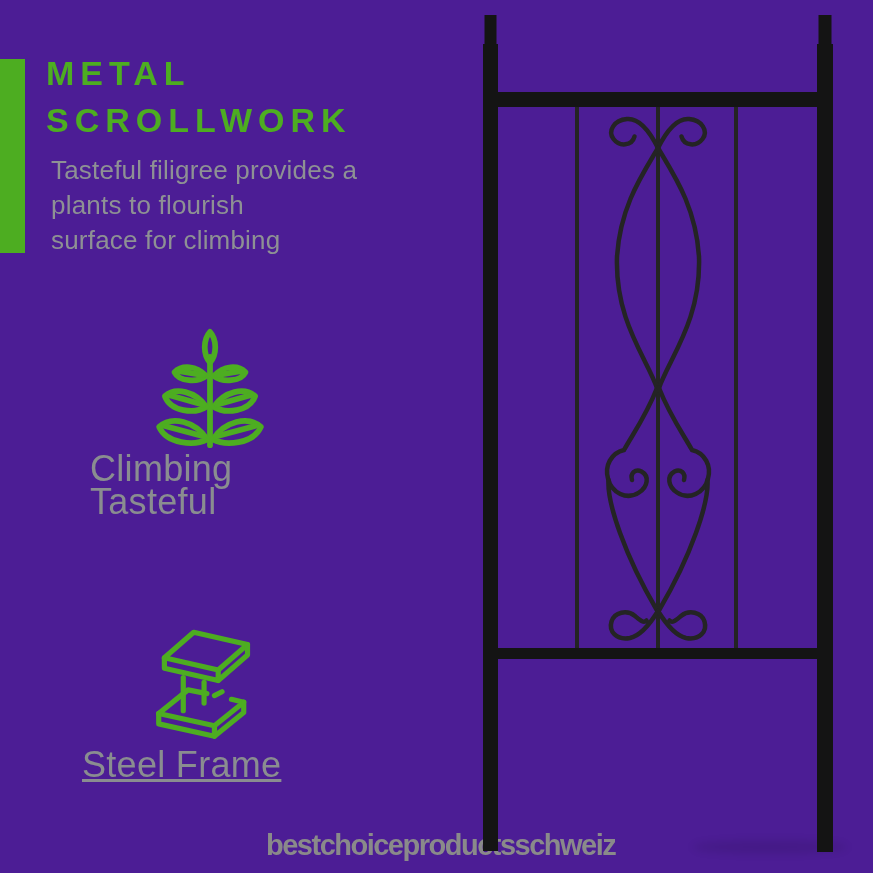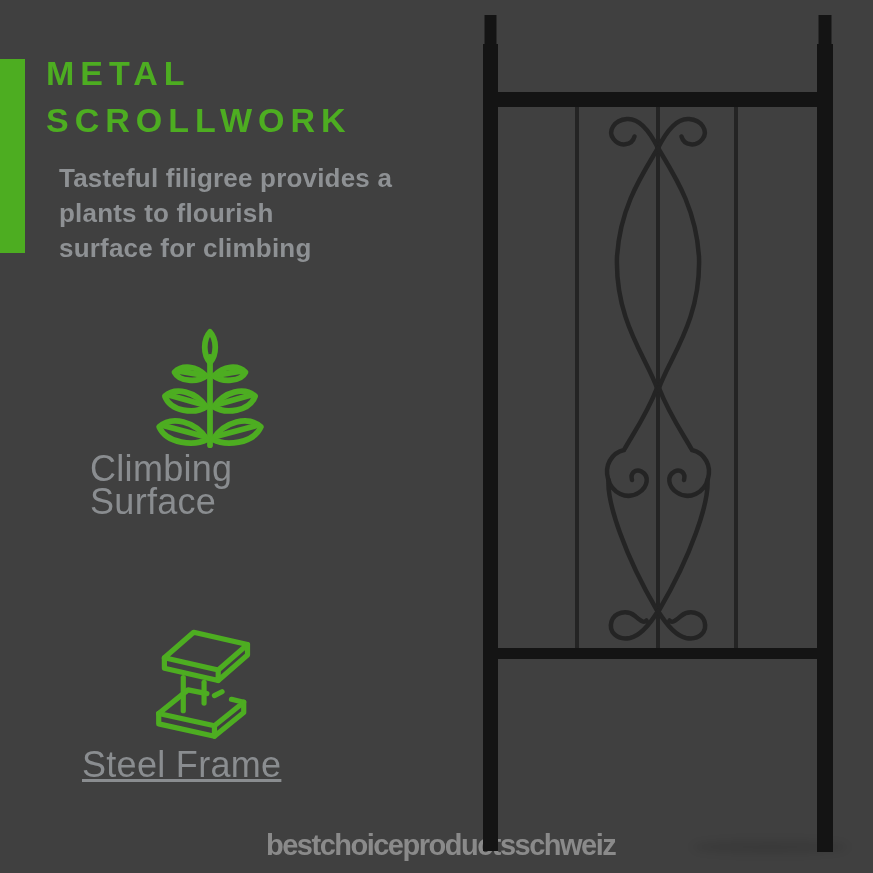--- a/index.html
+++ b/index.html
@@ -1,35 +1,35 @@
 <!DOCTYPE html>
 <html><head>
 <meta charset="utf-8">
 <style>
   html,body{margin:0;padding:0;background:#ffffff;}
   .canvas{
     position:relative;
     width:873px;height:873px;
-    background:#404040;
+    background:#4c1d95;
     overflow:hidden;
     font-family:"Liberation Sans","DejaVu Sans",sans-serif;
   }
   .accent-bar{
     position:absolute;left:0;top:59px;width:25px;height:194px;
     background:#4dad21;
   }
   .headline{
     position:absolute;left:46px;top:50px;margin:0;
     font-size:34px;font-weight:bold;line-height:47px;
     letter-spacing:6px;color:#4dad21;white-space:nowrap;
   }
   .headline .hl{display:block;}
   .subheadline{
-    position:absolute;left:47px;top:149px;margin:12px;
-    font-size:26px;font-weight:700;line-height:35px;
+    position:absolute;left:47px;top:149px;margin:4px;
+    font-size:26px;font-weight:400;line-height:35px;
     letter-spacing:0.2px;color:#8e9194;white-space:nowrap;
   }
   .subheadline span{display:block;}
   .feature-icon{position:absolute;}
   .icon-plant{left:154px;top:328px;}
   .icon-beam{left:152px;top:620px;}
   .feature-label{
     position:absolute;margin:0;text-align:left;
     font-size:36px;line-height:33px;color:#8a8d90;letter-spacing:0.3px;
   }
@@ -78,21 +78,21 @@
       <path d="M65 80 L100 70"></path>
       <path d="M55 116 C43 97 18 91 5 103 C13 121 42 123 55 116 Z"></path>
       <path d="M52 113 L11 102"></path>
       <path d="M61 116 C73 97 98 91 111 103 C103 121 74 123 61 116 Z"></path>
       <path d="M64 113 L105 102"></path>
     </g>
   </svg>
 
   <p class="feature-label label-climbing">
     <span>Climbing</span>
-    <span>Surface</span>
+    <span>Tasteful</span>
   </p>
 
   <svg class="feature-icon icon-beam" width="106" height="119" viewBox="0 0 112 126">
     <g fill="none" stroke="#4dad21" stroke-width="5.5" stroke-linecap="round" stroke-linejoin="round">
       <path d="M13 40 L44 13 L101 26 L70 53 Z"></path>
       <path d="M13 40 L13 51 L70 64 L70 53"></path>
       <path d="M101 26 L101 37 L70 64"></path>
       <path d="M33 61 L33 96"></path>
       <path d="M55 66 L55 88"></path>
       <path d="M7 99 L38 74 L58 78"></path>

